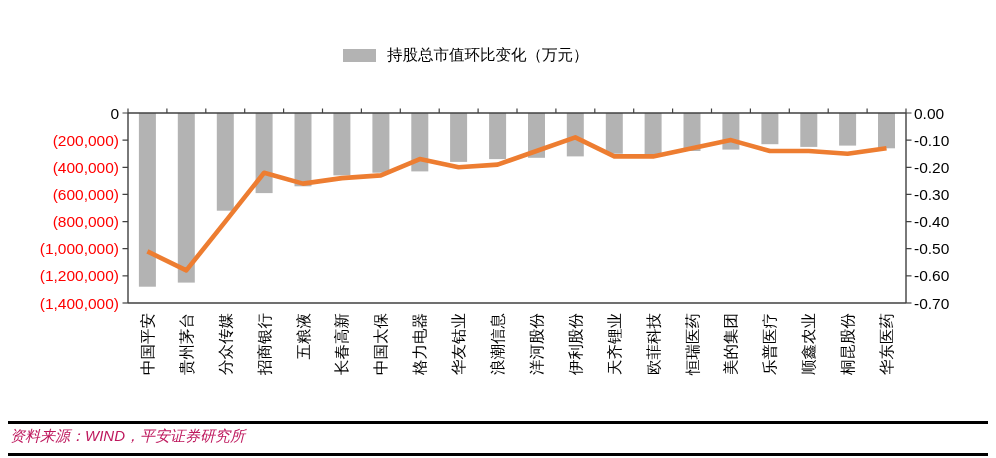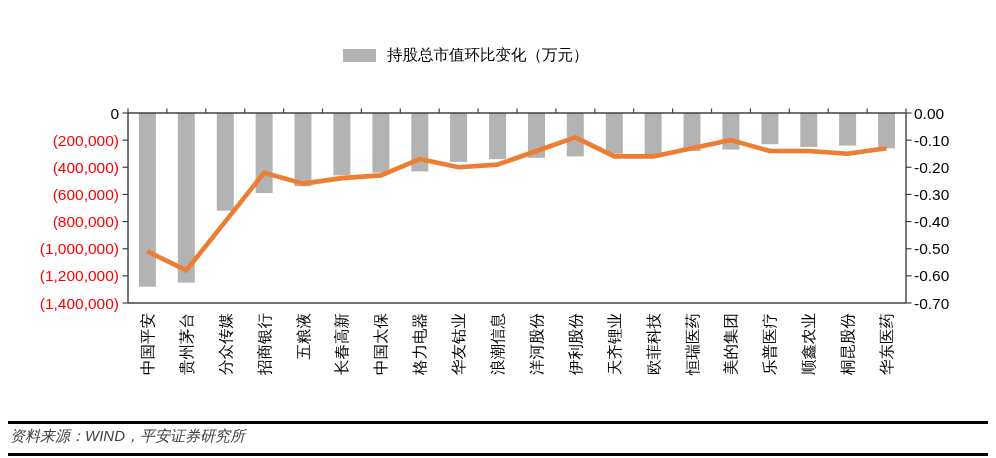--- a/index.html
+++ b/index.html
@@ -1,29 +1,29 @@
 <!DOCTYPE html>
 <html><head>
 <meta charset="utf-8">
 <style>
   html,body{margin:0;padding:0;background:#ffffff;}
   #page{position:relative;width:996px;height:458px;background:#ffffff;overflow:hidden;
-        font-family:"Liberation Sans",sans-serif;}
+        font-family:"Liberation Sans",sans-serif;border-radius:15px;}
   #legend{position:absolute;left:343px;top:44px;}
   .legend-row{display:flex;align-items:center;height:22px;margin-bottom:2px;}
   .swatch-bar{width:33px;height:13px;margin-right:11px;}
   .swatch-line{width:33px;height:5px;margin-right:11px;}
   .legend-label{font-size:15.5px;color:#000000;white-space:nowrap;}
   #chart-svg{position:absolute;left:0;top:0;}
   #chart-svg text{font-family:"Liberation Sans",sans-serif;}
   .rule{position:absolute;left:8px;width:980px;height:3px;background:#000000;}
   #rule-top{top:421px;}
   #rule-bottom{top:453px;}
   #source-note{position:absolute;left:10px;top:427px;font-size:15px;font-style:italic;
-               color:#404040;white-space:nowrap;}
+               color:#be185d;white-space:nowrap;}
 </style>
 </head>
 <body>
 
 <div id="page">
 
   <div id="legend">
     <div class="legend-row">
       <span class="swatch-bar" style="background: rgb(179, 179, 179);"></span>
       <span class="legend-label">持股总市值环比变化（万元）</span>

